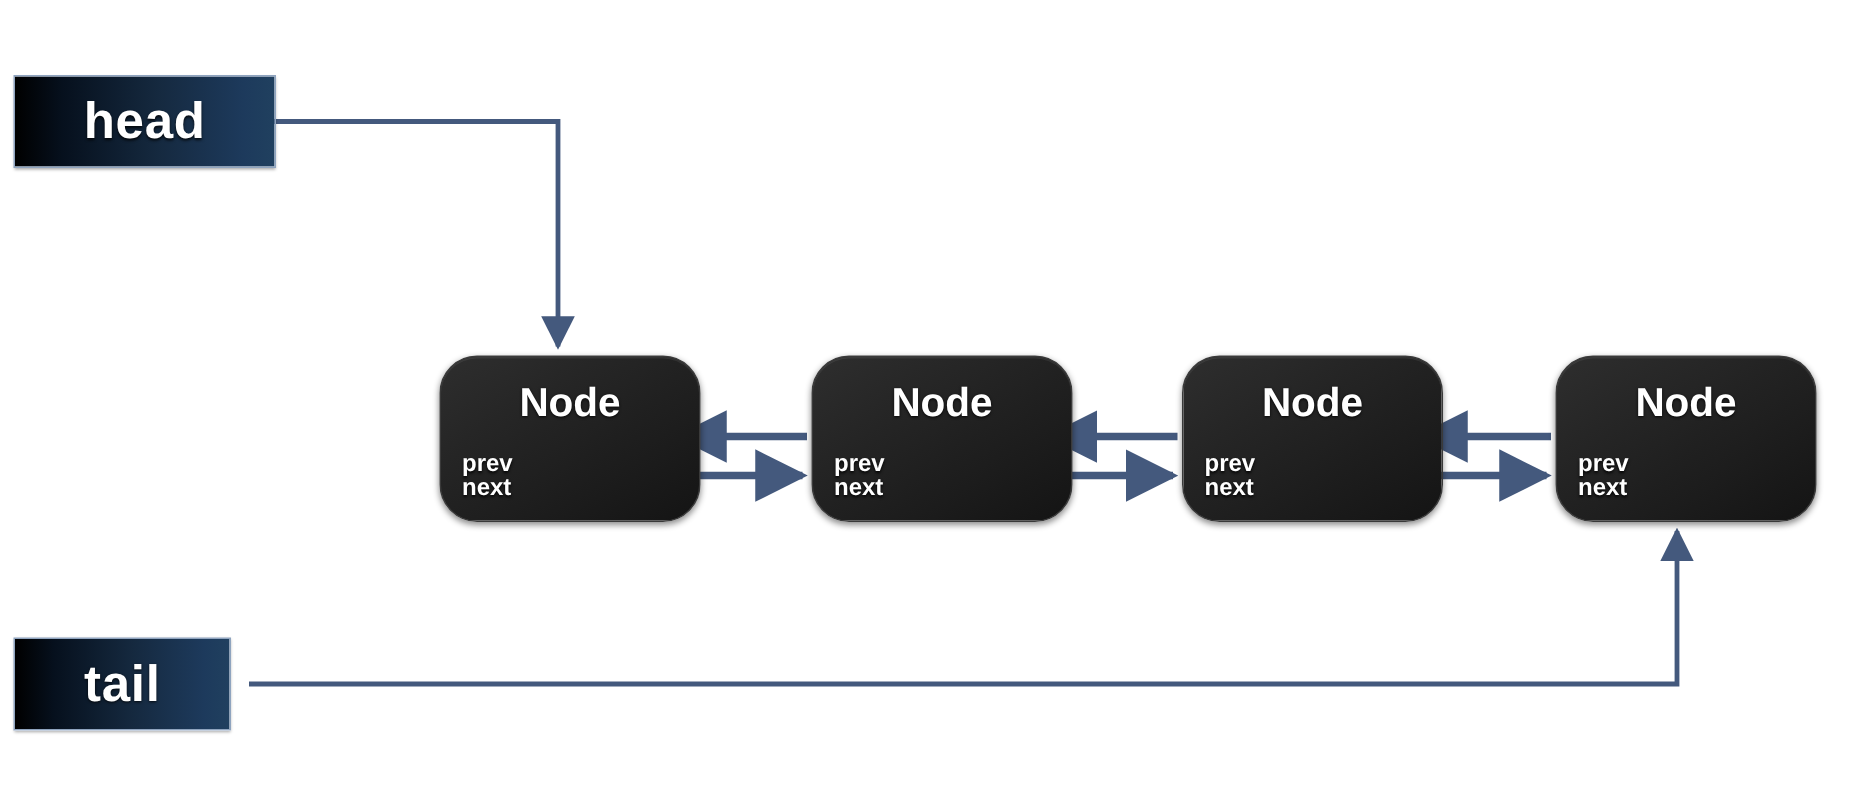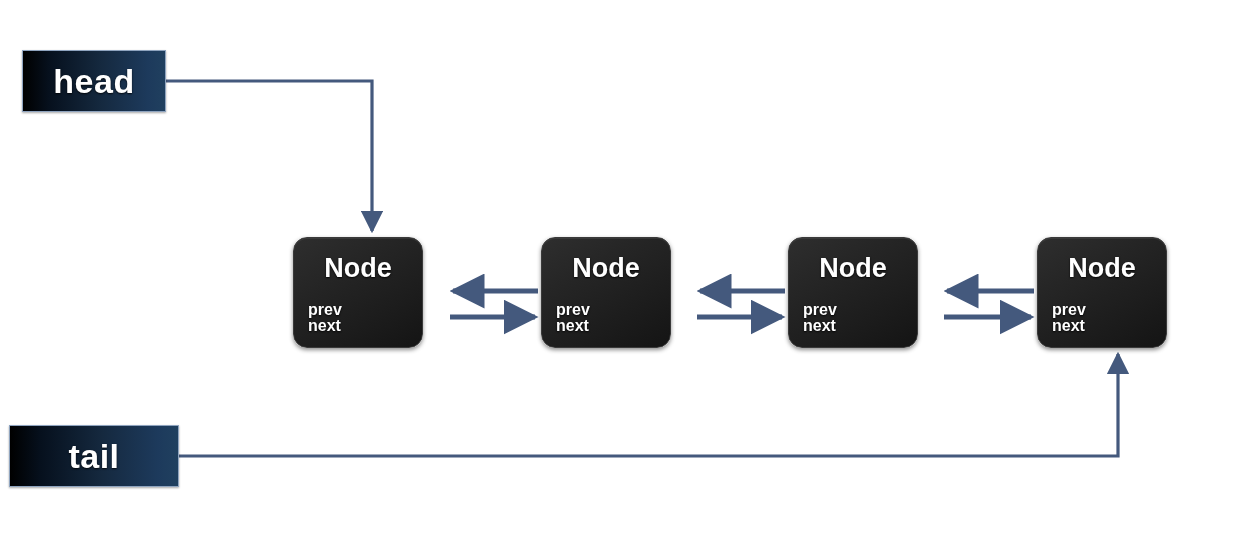--- a/index.html
+++ b/index.html
@@ -30,30 +30,30 @@
     box-shadow: 0 1px 2px rgba(0,0,0,0.35);
   }
   .ptr-label {
     color: #ffffff;
     font-weight: bold;
     font-size: 34px;
     letter-spacing: 0.5px;
     text-shadow: 0 1px 2px rgba(0,0,0,0.8);
     line-height: 1;
   }
-  #head-box { left: 22px;  top: 50px;  width: 144px; height: 62px; }
-  #tail-box { left: 9px;  top: 425px; width: 170px; height: 62px; }
+  #head-box { left: 9px;  top: 50px;  width: 175px; height: 62px; }
+  #tail-box { left: 9px;  top: 425px; width: 145px; height: 62px; }
 
   
   .node-box {
     position: absolute;
-    width: 130px;
+    width: 174px;
     height: 111px;
     box-sizing: border-box;
-    border-radius: 14px;
+    border-radius: 25px;
     background: linear-gradient(150deg, #2e2e2e 0%, #262626 30%, #1c1c1c 70%, #141414 100%);
     border: 1px solid #3a3a3a;
     box-shadow: 0 2px 4px rgba(0,0,0,0.45), inset 0 1px 0 rgba(255,255,255,0.07);
   }
   .node-title {
     position: absolute;
     left: 0;
     right: 0;
     top: 17px;
     text-align: center;

